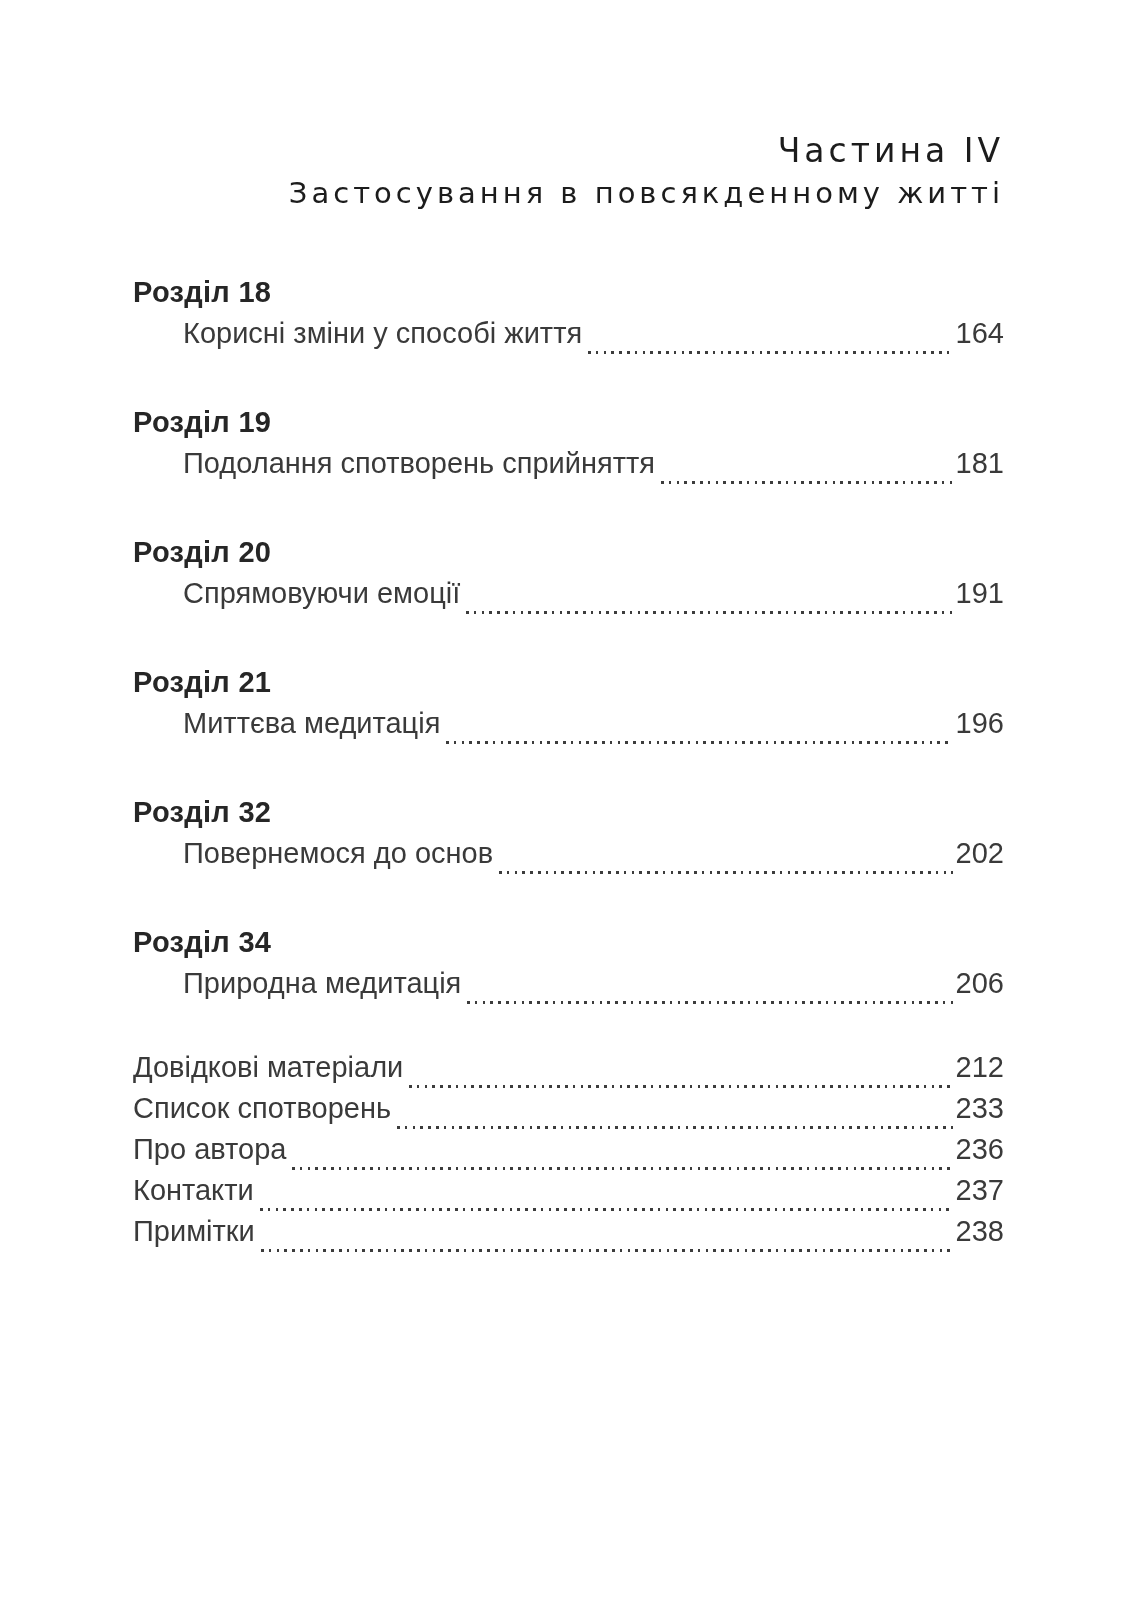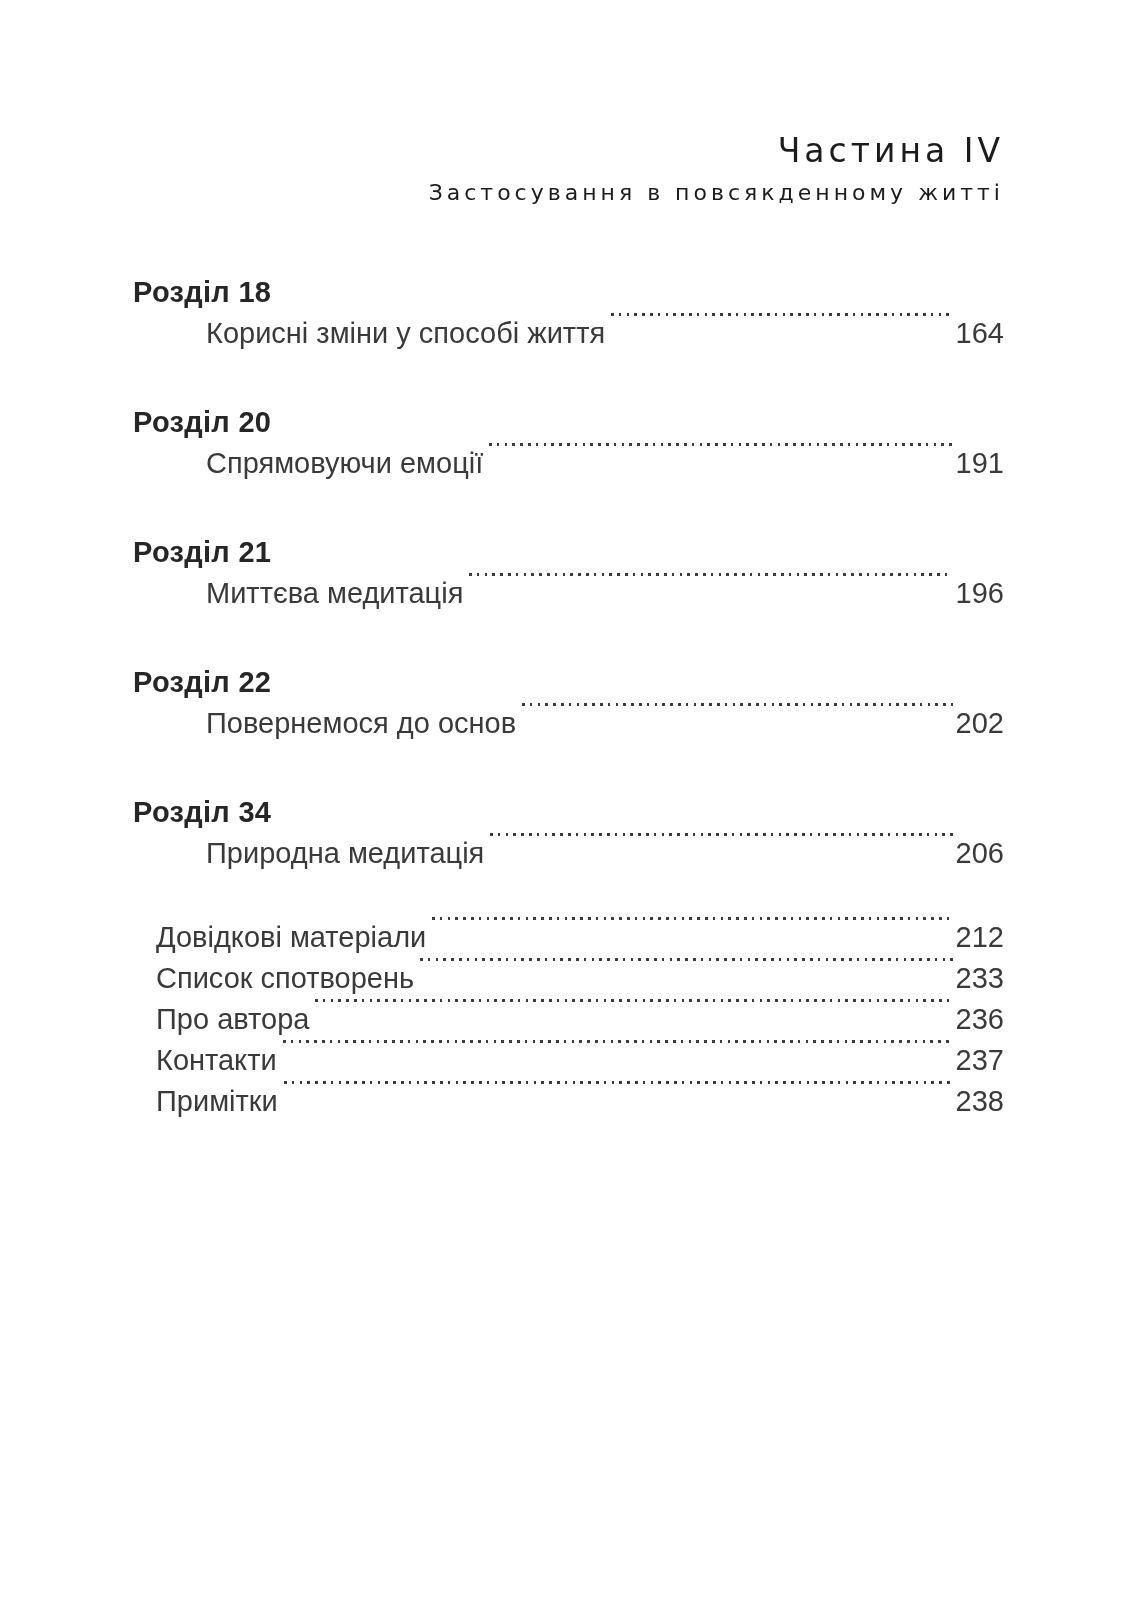--- a/index.html
+++ b/index.html
@@ -25,41 +25,40 @@
     text-align: right;
     color: #1c1c1c;
     font-family: "DejaVu Sans", cursive;
     line-height: 42px;
   }
   .part-label {
     font-size: 33px;
     letter-spacing: 4px;
   }
   .part-title {
-    font-size: 22px;
+    font-size: 29px;
     letter-spacing: 4px;
   }
 
   
   .toc {
     margin-top: 58px;
     font-size: 29px;
   }
   .chapter-label {
     font-weight: bold;
     color: #262626;
     line-height: 41px;
     letter-spacing: 0.3px;
     margin-top: 48px;
   }
   .entry {
     display: flex;
-    align-items: flex-start;
+    align-items: flex-end;
     line-height: 41px;
-    margin-left: 23px;
   }
   .entry .title {
     font-weight: 300;
     color: #3a3a3a;
     white-space: nowrap;
   }
   .entry.indent {
     padding-left: 50px;
   }
   .leader {
@@ -96,41 +95,49 @@
 
     <div class="chapter">
       <div class="chapter-label">Розділ 18</div>
       <div class="entry indent">
         <span class="title">Корисні зміни у способі життя</span>
         <span class="leader"></span>
         <span class="pagenum">164</span>
       </div>
     </div>
 
+    <div class="chapter">
+      <div class="chapter-label">Розділ 19</div>
+      <div class="entry indent">
+        <span class="title">Подолання спотворень сприйняття</span>
+        <span class="leader"></span>
+        <span class="pagenum">181</span>
+      </div>
+    </div>
 
     <div class="chapter">
       <div class="chapter-label">Розділ 20</div>
       <div class="entry indent">
         <span class="title">Спрямовуючи емоції</span>
         <span class="leader"></span>
         <span class="pagenum">191</span>
       </div>
     </div>
 
     <div class="chapter">
       <div class="chapter-label">Розділ 21</div>
       <div class="entry indent">
         <span class="title">Миттєва медитація</span>
         <span class="leader"></span>
         <span class="pagenum">196</span>
       </div>
     </div>
 
     <div class="chapter">
-      <div class="chapter-label">Розділ 22</div>
+      <div class="chapter-label">Розділ 32</div>
       <div class="entry indent">
         <span class="title">Повернемося до основ</span>
         <span class="leader"></span>
         <span class="pagenum">202</span>
       </div>
     </div>
 
     <div class="chapter">
       <div class="chapter-label">Розділ 34</div>
       <div class="entry indent">

